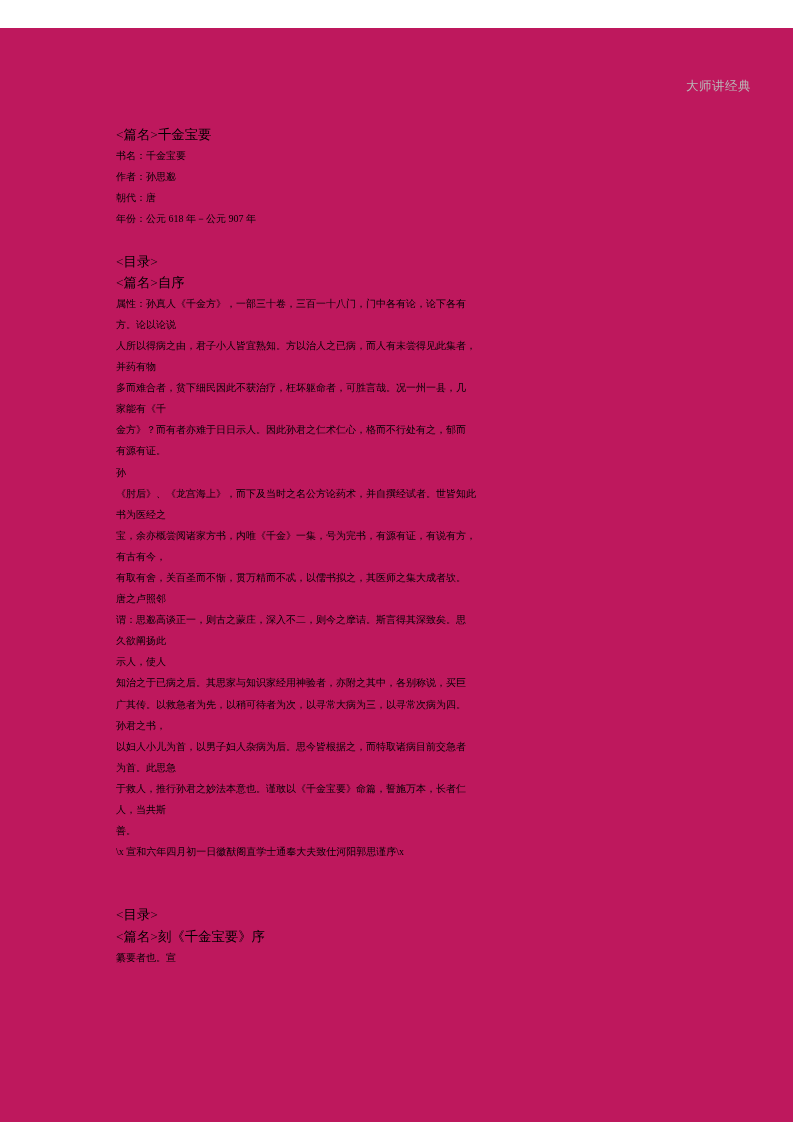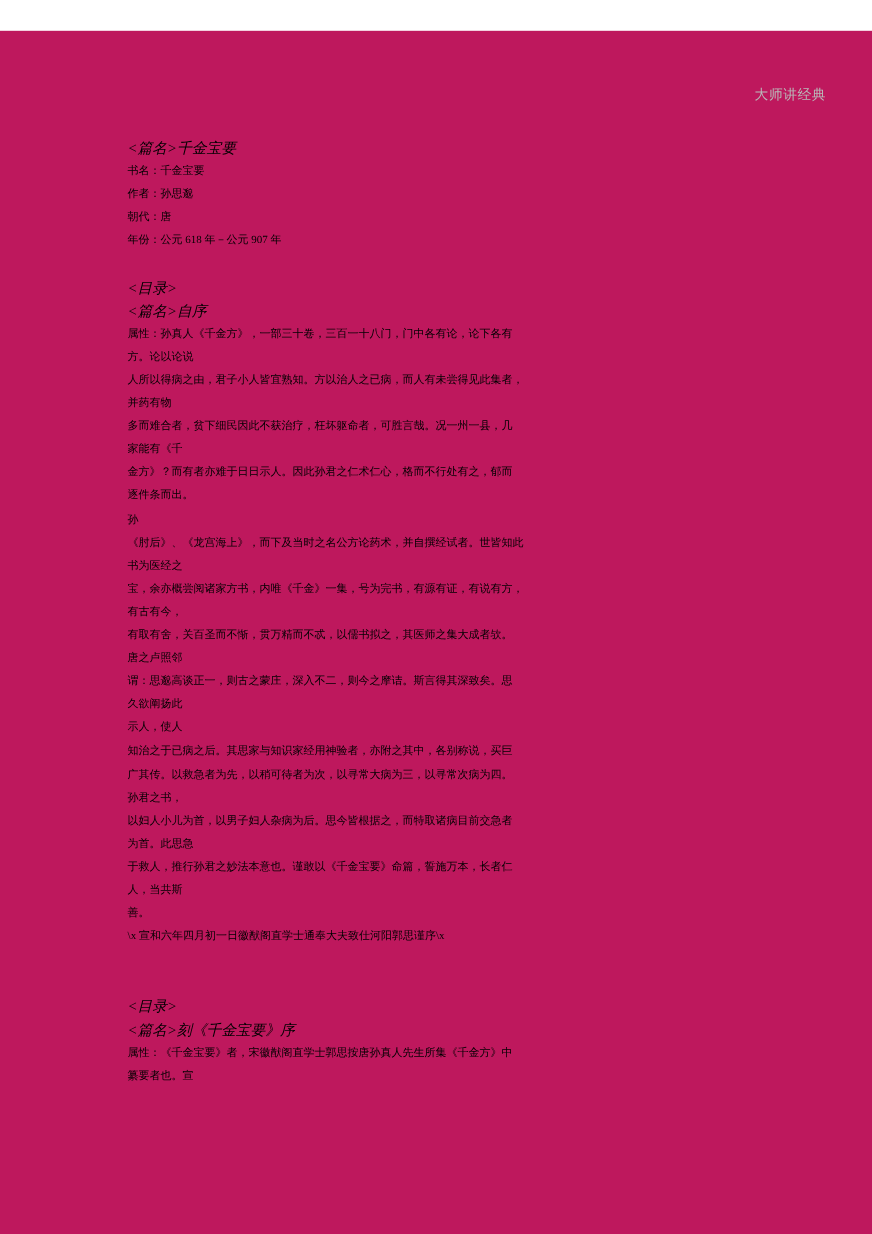--- a/index.html
+++ b/index.html
@@ -46,21 +46,20 @@
     word-break: break-all;
     letter-spacing: 0;
     min-height: 21.1px;
   }
   .line.blank {
     height: 21.1px;
   }
   .tag {
     
     font-size: 13.4px;
-    font-style: italic;
   }
 </style>
 </head>
 <body>
 
 <div class="page" style="background: #be185d; color: rgb(0, 0, 0); margin-top: 28px;">
 
   <div class="page-header" style="color: rgb(185, 185, 185);">大师讲经典</div>
 
   <div class="doc-body">
@@ -72,21 +71,21 @@
       <div class="line blank"></div>
       <div class="line tag">&lt;目录&gt;</div>
       <div class="line tag">&lt;篇名&gt;自序</div>
       <div class="line">属性：孙真人《千金方》，一部三十卷，三百一十八门，门中各有论，论下各有</div>
       <div class="line">方。论以论说</div>
       <div class="line">人所以得病之由，君子小人皆宜熟知。方以治人之已病，而人有未尝得见此集者，</div>
       <div class="line">并药有物</div>
       <div class="line">多而难合者，贫下细民因此不获治疗，枉坏躯命者，可胜言哉。况一州一县，几</div>
       <div class="line">家能有《千</div>
       <div class="line">金方》？而有者亦难于日日示人。因此孙君之仁术仁心，格而不行处有之，郁而</div>
-      <div class="line">逐件条而出。</div>
+      <div class="line">有源有证。</div>
       <div class="line">孙</div>
       <div class="line">《肘后》、《龙宫海上》，而下及当时之名公方论药术，并自撰经试者。世皆知此</div>
       <div class="line">书为医经之</div>
       <div class="line">宝，余亦概尝阅诸家方书，内唯《千金》一集，号为完书，有源有证，有说有方，</div>
       <div class="line">有古有今，</div>
       <div class="line">有取有舍，关百圣而不惭，贯万精而不忒，以儒书拟之，其医师之集大成者欤。</div>
       <div class="line">唐之卢照邻</div>
       <div class="line">谓：思邈高谈正一，则古之蒙庄，深入不二，则今之摩诘。斯言得其深致矣。思</div>
       <div class="line">久欲阐扬此</div>
       <div class="line">示人，使人</div>
@@ -96,17 +95,16 @@
       <div class="line">以妇人小儿为首，以男子妇人杂病为后。思今皆根据之，而特取诸病目前交急者</div>
       <div class="line">为首。此思急</div>
       <div class="line">于救人，推行孙君之妙法本意也。谨敢以《千金宝要》命篇，誓施万本，长者仁</div>
       <div class="line">人，当共斯</div>
       <div class="line">善。</div>
       <div class="line">\x 宣和六年四月初一日徽猷阁直学士通奉大夫致仕河阳郭思谨序\x</div>
       <div class="line blank"></div>
       <div class="line blank"></div>
       <div class="line tag">&lt;目录&gt;</div>
       <div class="line tag">&lt;篇名&gt;刻《千金宝要》序</div>
-      <div class="line">属性：《千金宝要》者，宋徽猷阁直学士郭思按唐孙真人先生所集《千金方》中</div>
       <div class="line">纂要者也。宣</div>
     </div>
 
 </div>
 
 </body></html>

